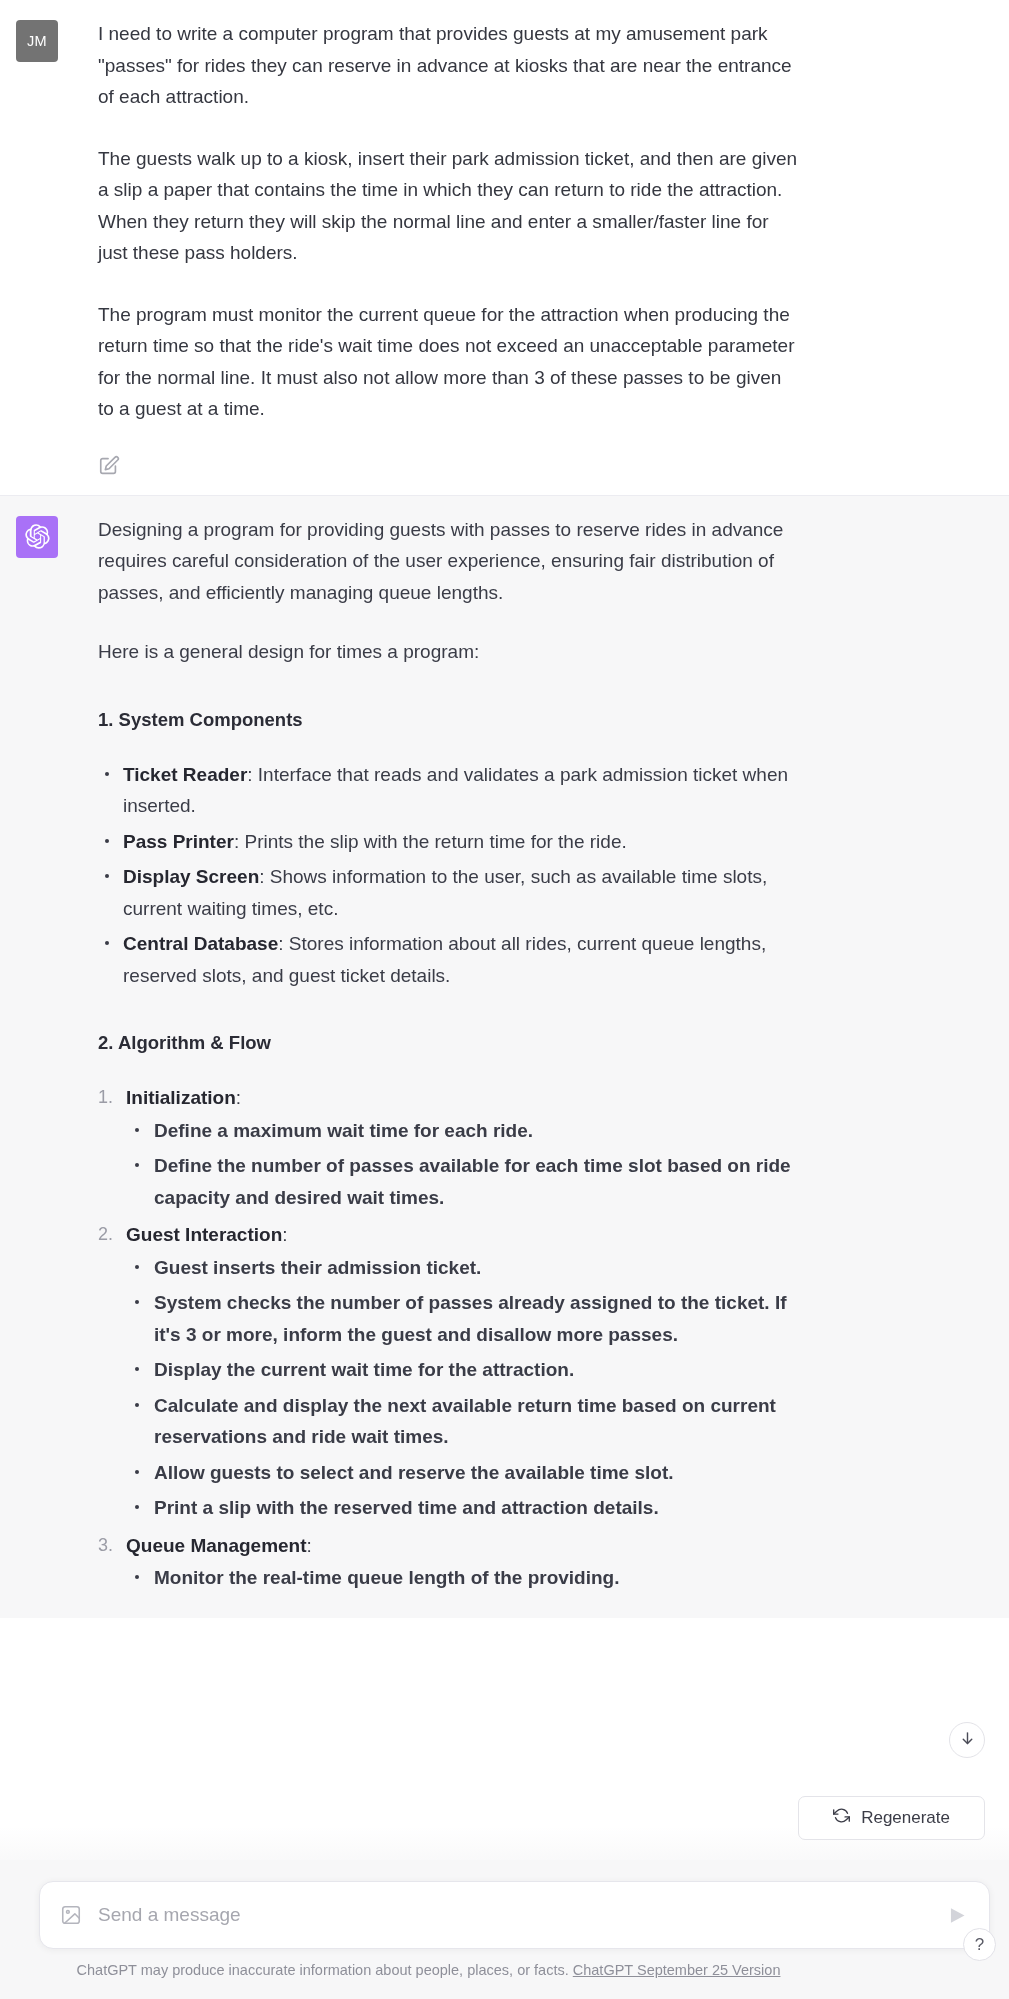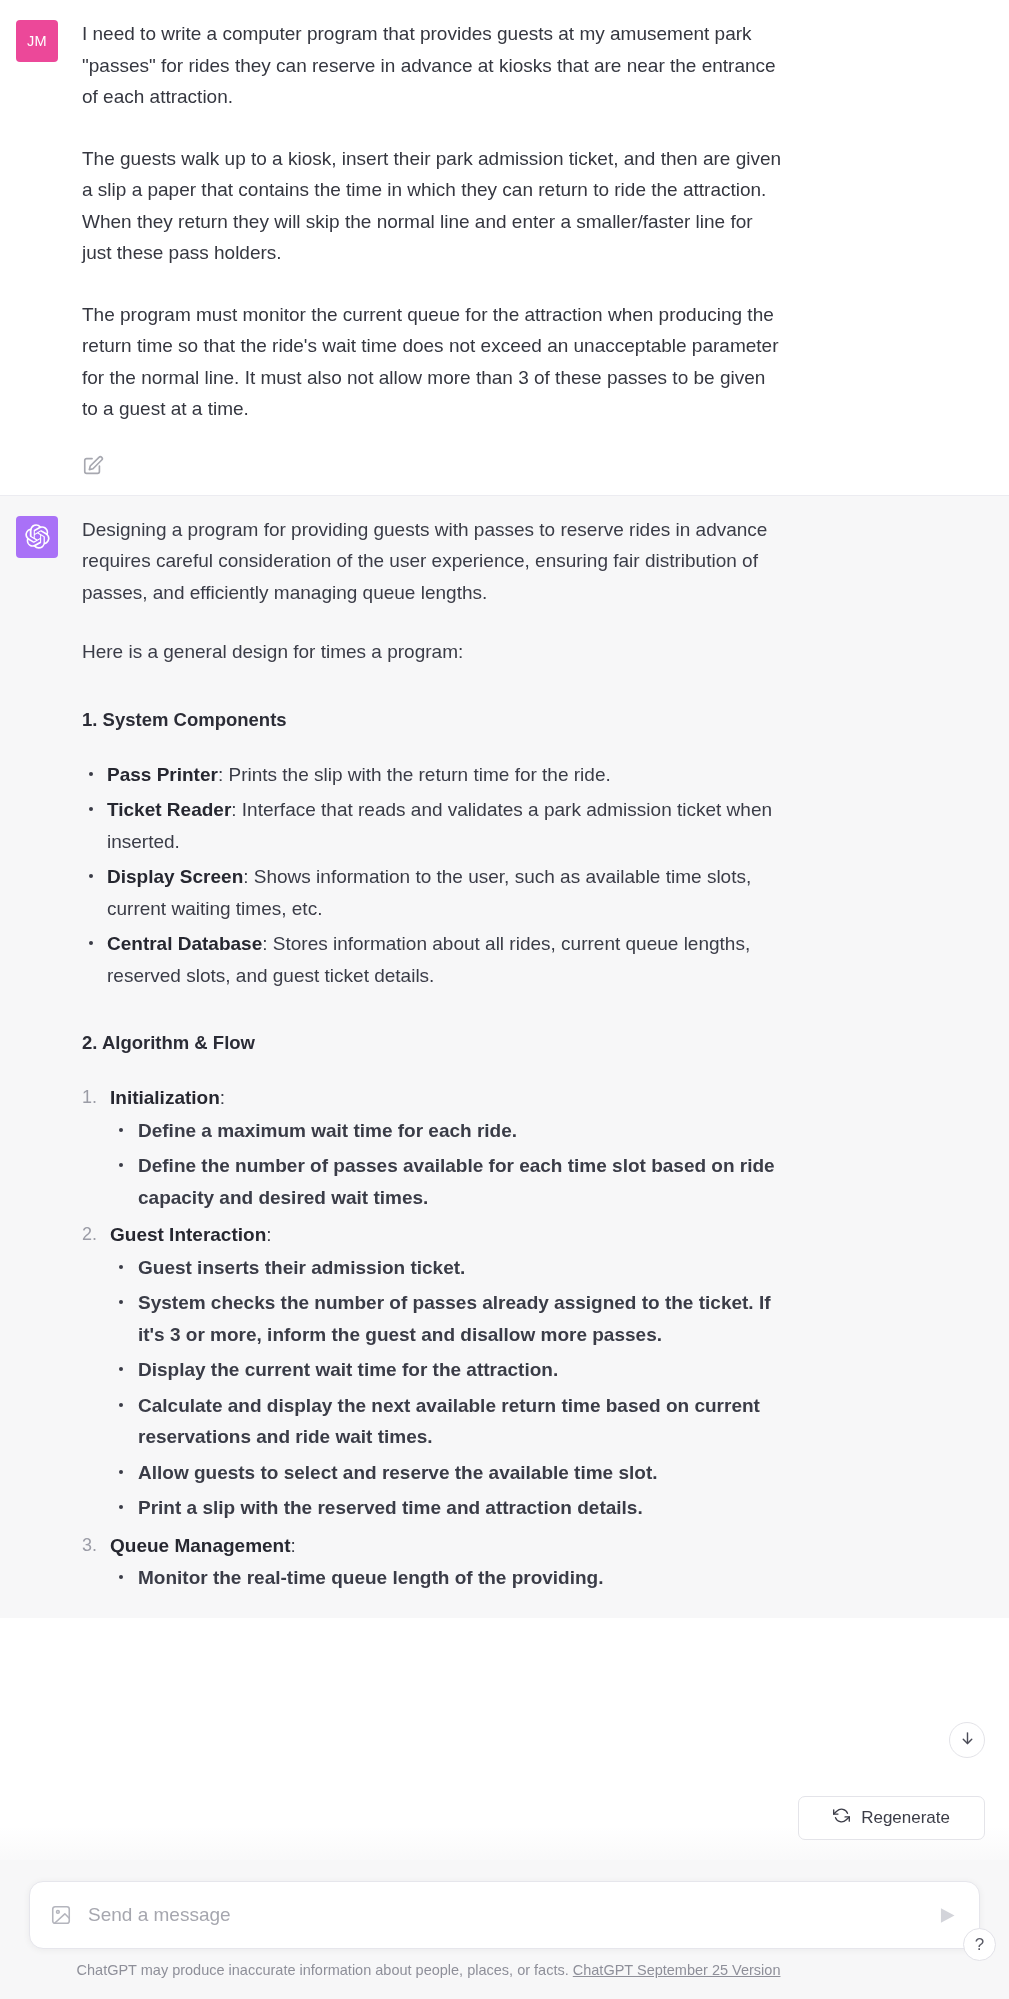--- a/index.html
+++ b/index.html
@@ -51,36 +51,37 @@
     flex: 0 0 auto;
     width: 42px;
     height: 42px;
     border-radius: 4px;
     display: flex;
     align-items: center;
     justify-content: center;
     margin-top: 2px;
   }
   .avatar-user {
-    background: #ec4899;
+    background: #737373;
     color: #ffffff;
     font-size: 14.5px;
     letter-spacing: 0.3px;
     font-weight: 400;
   }
   .avatar-assistant { background: #a971f7; }
   .avatar-assistant svg { display: block; }
 
   .msg-body {
     flex: 1 1 auto;
     min-width: 0;
     max-width: 700px;
     color: #353740;
     font-size: 19px;
     line-height: 31.5px;
+    margin-left: 16px;
   }
   .msg-assistant .msg-body { color: #3a3c47; }
 
   .msg-body p { margin: 0 0 30px 0; }
   .msg-body p.tight { margin-bottom: 28px; }
   .msg-body p:last-child { margin-bottom: 0; }
 
   .msg-body h3 {
     font-size: 18.5px;
     font-weight: 700;
@@ -197,21 +198,21 @@
     position: absolute;
     left: 0;
     bottom: 0;
     width: 1009px;
     height: 139px;
     background: #f7f7f8;
   }
 
   .composer {
     position: absolute;
-    left: 29px;
+    left: 39px;
     top: 21px;
     width: 951px;
     height: 68px;
     background: #ffffff;
     border: 1px solid #e6e6ec;
     border-radius: 14px;
     box-shadow: 0 1px 7px rgba(0,0,0,0.055);
     display: flex;
     align-items: center;
     padding: 0 21px 0 20px;
@@ -302,24 +303,24 @@
         </div>
 
         <div class="msg-body">
           <p class="tight">Designing a program for providing guests with passes to reserve rides in advance requires careful consideration of the user experience, ensuring fair distribution of passes, and efficiently managing queue lengths.</p>
           <p>Here is a general design for times a program:</p>
 
           <h3>1. System Components</h3>
 
           <ul class="bullets">
             <li>
+              <b>Ticket Reader</b><span>: Interface that reads and validates a park admission ticket when inserted.</span>
+            </li>
+            <li>
               <b>Pass Printer</b><span>: Prints the slip with the return time for the ride.</span>
-            </li>
-            <li>
-              <b>Ticket Reader</b><span>: Interface that reads and validates a park admission ticket when inserted.</span>
             </li>
             <li>
               <b>Display Screen</b><span>: Shows information to the user, such as available time slots, current waiting times, etc.</span>
             </li>
             <li>
               <b>Central Database</b><span>: Stores information about all rides, current queue lengths, reserved slots, and guest ticket details.</span>
             </li>
           </ul>
 
           <h3>2. Algorithm &amp; Flow</h3>

